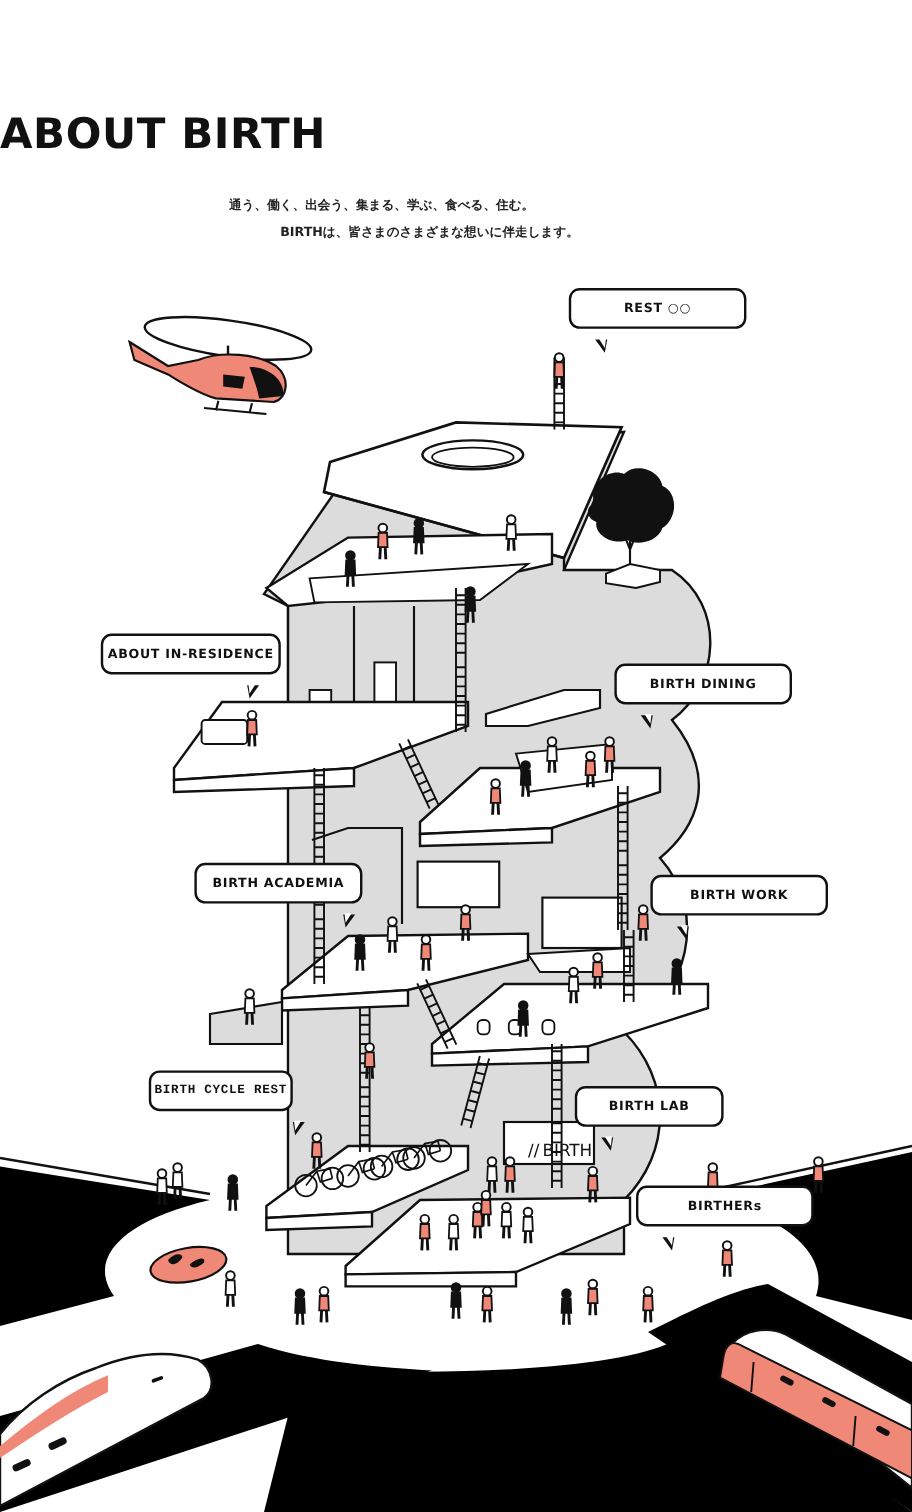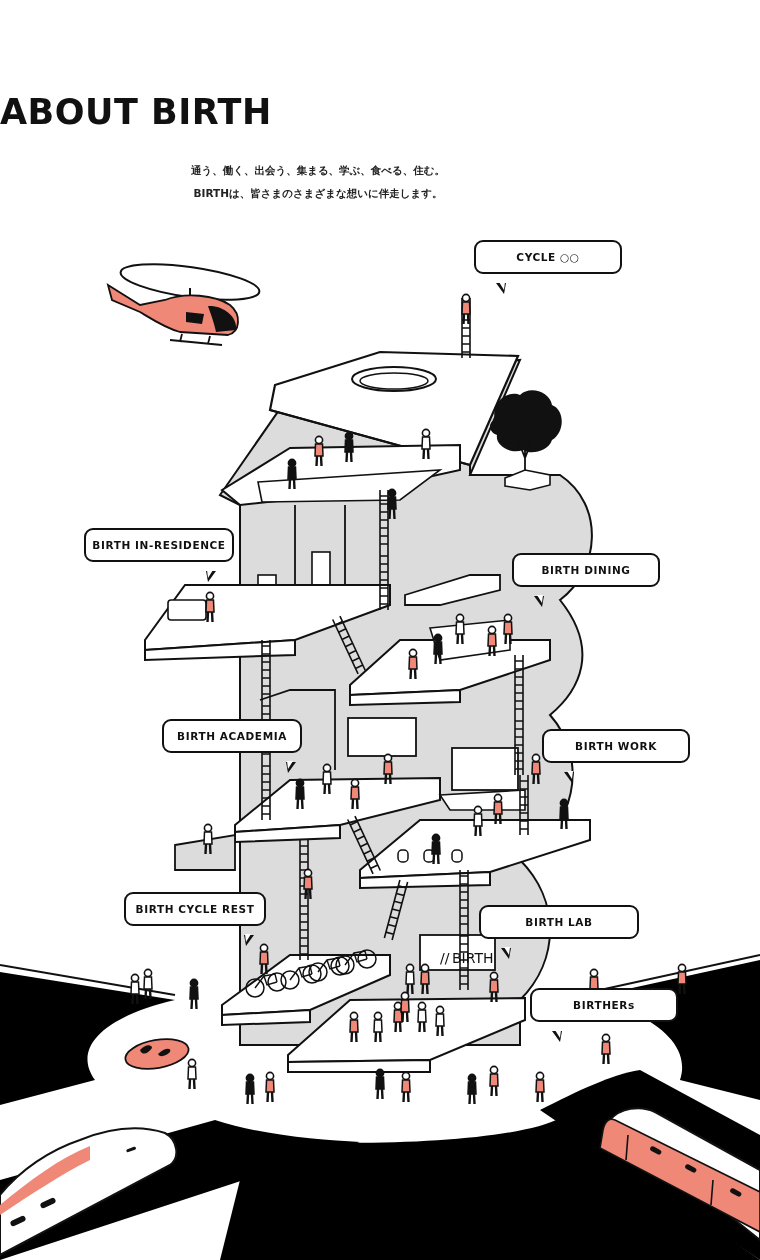--- a/index.html
+++ b/index.html
@@ -1,20 +1,20 @@
 <!DOCTYPE html>
 <html><head>
 <meta charset="utf-8">
 <style>
   html, body { margin:0; padding:0; background:#ffffff; }
   body { width:760px; height:1260px; position:relative; overflow:hidden; font-family:"Liberation Sans", sans-serif; }
   .title { position:absolute; left:0; top:92px; width:760px; text-align:left; font-family:"DejaVu Sans", sans-serif; font-weight:bold; font-size:35px; letter-spacing:0.5px; color:#111; }
   .lead { position:absolute; left:0; width:636px; text-align:center; font-family:"DejaVu Sans", sans-serif; font-weight:bold; font-size:10.5px; color:#222; }
   .lead.l1 { top:164px; }
-  .lead.l2 { top:187px; }
+  .lead.l2 { top:187px;padding-left:40px; }
   svg.scene { position:absolute; left:0; top:0; }
   .bubble { position:absolute; height:34px; box-sizing:border-box; border:2.5px solid #111; border-radius:9px; background:#fff; display:flex; align-items:center; justify-content:center; font-family:"DejaVu Sans", sans-serif; font-weight:bold; font-size:10.5px; letter-spacing:0.6px; color:#111; cursor:pointer; }
   .bubble .tail { position:absolute; bottom:-11px; width:0; height:0; }
   .bubble .tail::before { content:""; position:absolute; left:0; top:0; width:0; height:0; border-left:8px solid transparent; border-right:2px solid transparent; border-top:11px solid #111; }
   .bubble .tail::after { content:""; position:absolute; left:2.5px; top:-1px; width:0; height:0; border-left:5px solid transparent; border-right:1px solid transparent; border-top:8px solid #fff; }
   .bubble .tail.right::before { border-left:2px solid transparent; border-right:8px solid transparent; }
   .bubble .tail.right::after { left:1px; border-left:1px solid transparent; border-right:5px solid transparent; }
 </style>
 </head>
 <body>
@@ -219,43 +219,43 @@
 
   <g>
     <use href="#bike" x="255" y="988"></use>
     <use href="#bike" x="290" y="980"></use>
     <use href="#bike" x="318" y="972"></use>
     <use href="#bike" x="345" y="965"></use>
   </g>
 </svg>
 
 <div class="bubble" style="left:474px; top:240px; width:148px;">
-  <span>CYCLE ○○</span>
+  <span>REST ○○</span>
   <span class="tail" style="left:20px;"></span>
 </div>
 <div class="bubble" style="left:84px; top:528px; width:150px;">
-  <span>BIRTH IN-RESIDENCE</span>
+  <span>ABOUT IN-RESIDENCE</span>
   <span class="tail right" style="left:120px;"></span>
 </div>
 <div class="bubble" style="left:512px; top:553px; width:148px;">
   <span>BIRTH DINING</span>
   <span class="tail" style="left:20px;"></span>
 </div>
 <div class="bubble" style="left:162px; top:719px; width:140px;">
   <span>BIRTH ACADEMIA</span>
   <span class="tail right" style="left:122px;"></span>
 </div>
 <div class="bubble" style="left:542px; top:729px; width:148px;">
   <span>BIRTH WORK</span>
   <span class="tail" style="left:20px;"></span>
 </div>
-<div class="bubble" style="left:124px; top:892px; width:142px;">
+<div class="bubble" style="left:124px; top:892px; width:120px;font-family:Liberation Mono, monospace;">
   <span>BIRTH CYCLE REST</span>
   <span class="tail right" style="left:118px;"></span>
 </div>
-<div class="bubble" style="left:479px; top:905px; width:160px;">
+<div class="bubble" style="left:479px; top:905px; width:124px;">
   <span>BIRTH LAB</span>
   <span class="tail" style="left:20px;"></span>
 </div>
 <div class="bubble" style="left:530px; top:988px; width:148px;">
   <span>BIRTHERs</span>
   <span class="tail" style="left:20px;"></span>
 </div>
 
 </body></html>

